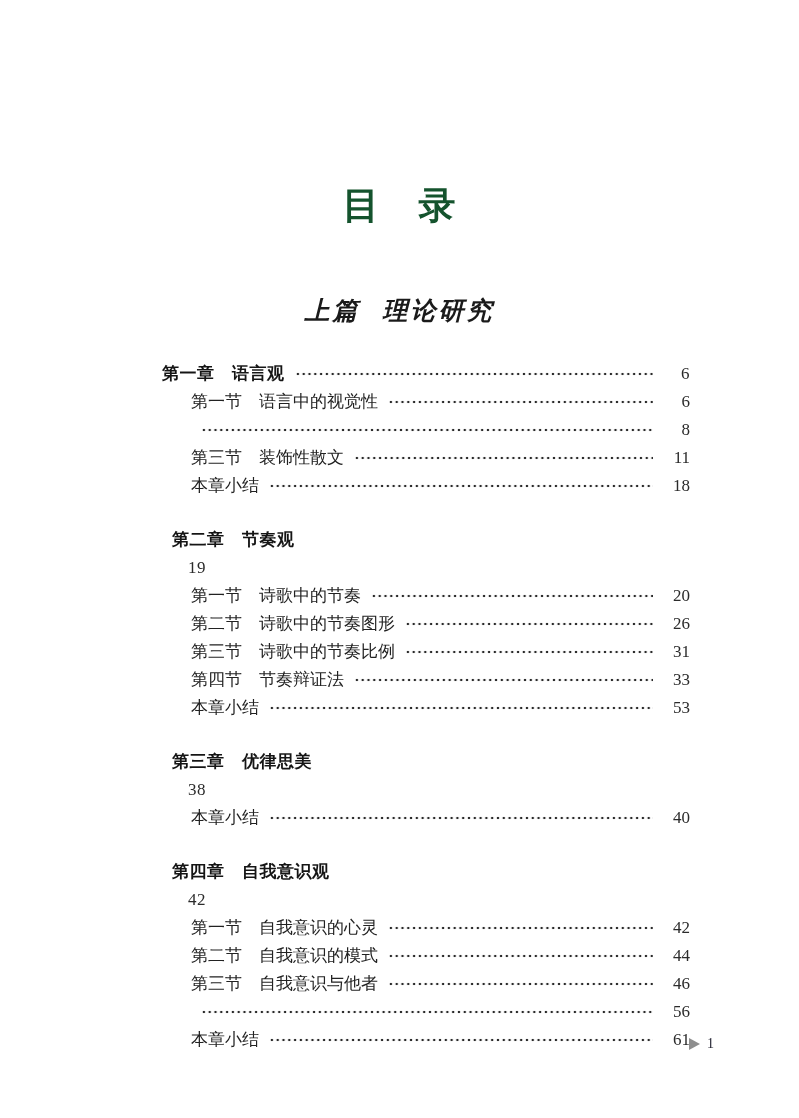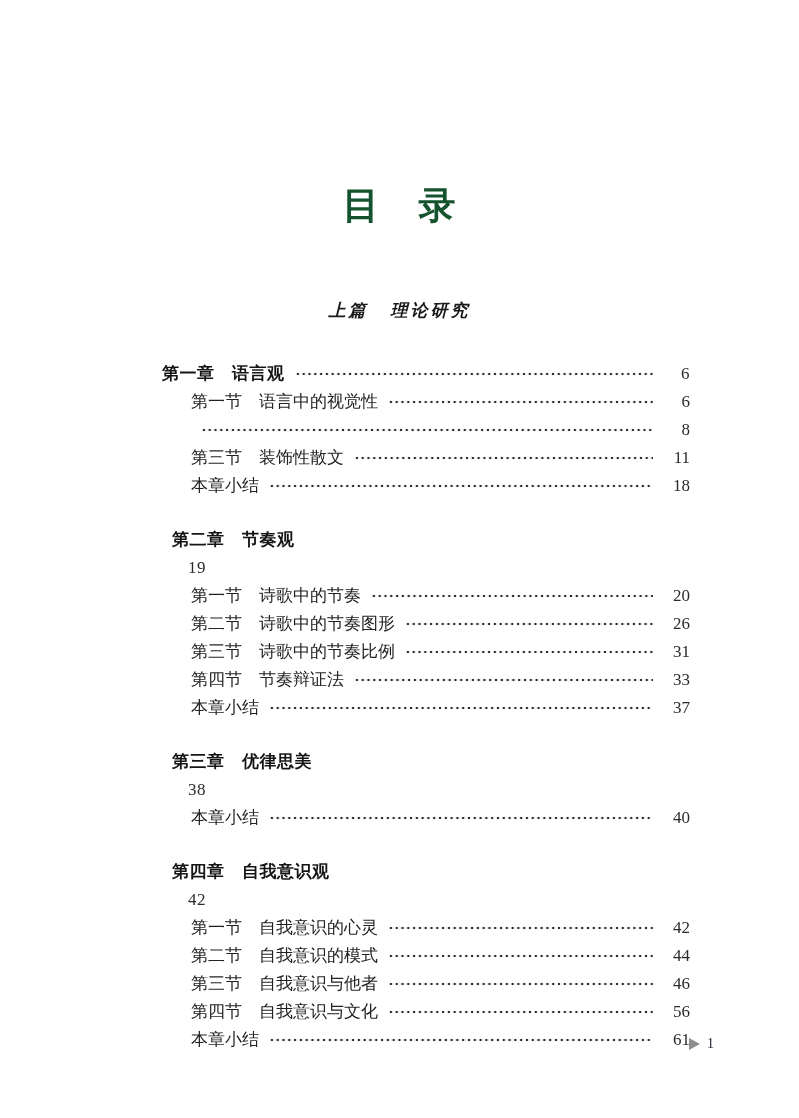--- a/index.html
+++ b/index.html
@@ -17,21 +17,21 @@
     text-align:center;
     font-size:37px;line-height:40px;
     font-weight:700;
     font-family:"Liberation Serif",serif;
     letter-spacing:1px;
     color:#14532d;
   }
   .part-heading{
     margin-top:72px;
     text-align:center;
-    font-size:17px;line-height:26px;
+    font-size:25px;line-height:26px;
     font-style:italic;
     font-weight:700;
     letter-spacing:3px;
     color:#1a1a1a;
     font-family:"Liberation Serif",serif;
   }
   .part-heading .gap{display:inline-block;width:22px;}
   .toc{
     margin:36px 109px 0 122px;
   }
@@ -151,21 +151,21 @@
         <span class="pagenum">31</span>
       </div>
       <div class="row section">
         <span class="label">第四节　节奏辩证法</span>
         <span class="leader"></span>
         <span class="pagenum">33</span>
       </div>
       <div class="row section">
         <span class="label">本章小结</span>
         <span class="leader"></span>
-        <span class="pagenum">37</span>
+        <span class="pagenum">53</span>
       </div>
       <div class="row chapter">
         <span class="label">第三章　优律思美</span>
         <span class="leader"></span>
         <span class="pagenum">38</span>
       </div>
       <div class="row section">
         <span class="label">本章小结</span>
         <span class="leader"></span>
         <span class="pagenum">40</span>
@@ -184,21 +184,20 @@
         <span class="label">第二节　自我意识的模式</span>
         <span class="leader"></span>
         <span class="pagenum">44</span>
       </div>
       <div class="row section">
         <span class="label">第三节　自我意识与他者</span>
         <span class="leader"></span>
         <span class="pagenum">46</span>
       </div>
       <div class="row section">
-        <span class="label">第四节　自我意识与文化</span>
         <span class="leader"></span>
         <span class="pagenum">56</span>
       </div>
       <div class="row section">
         <span class="label">本章小结</span>
         <span class="leader"></span>
         <span class="pagenum">61</span>
       </div>
     </div>
 

